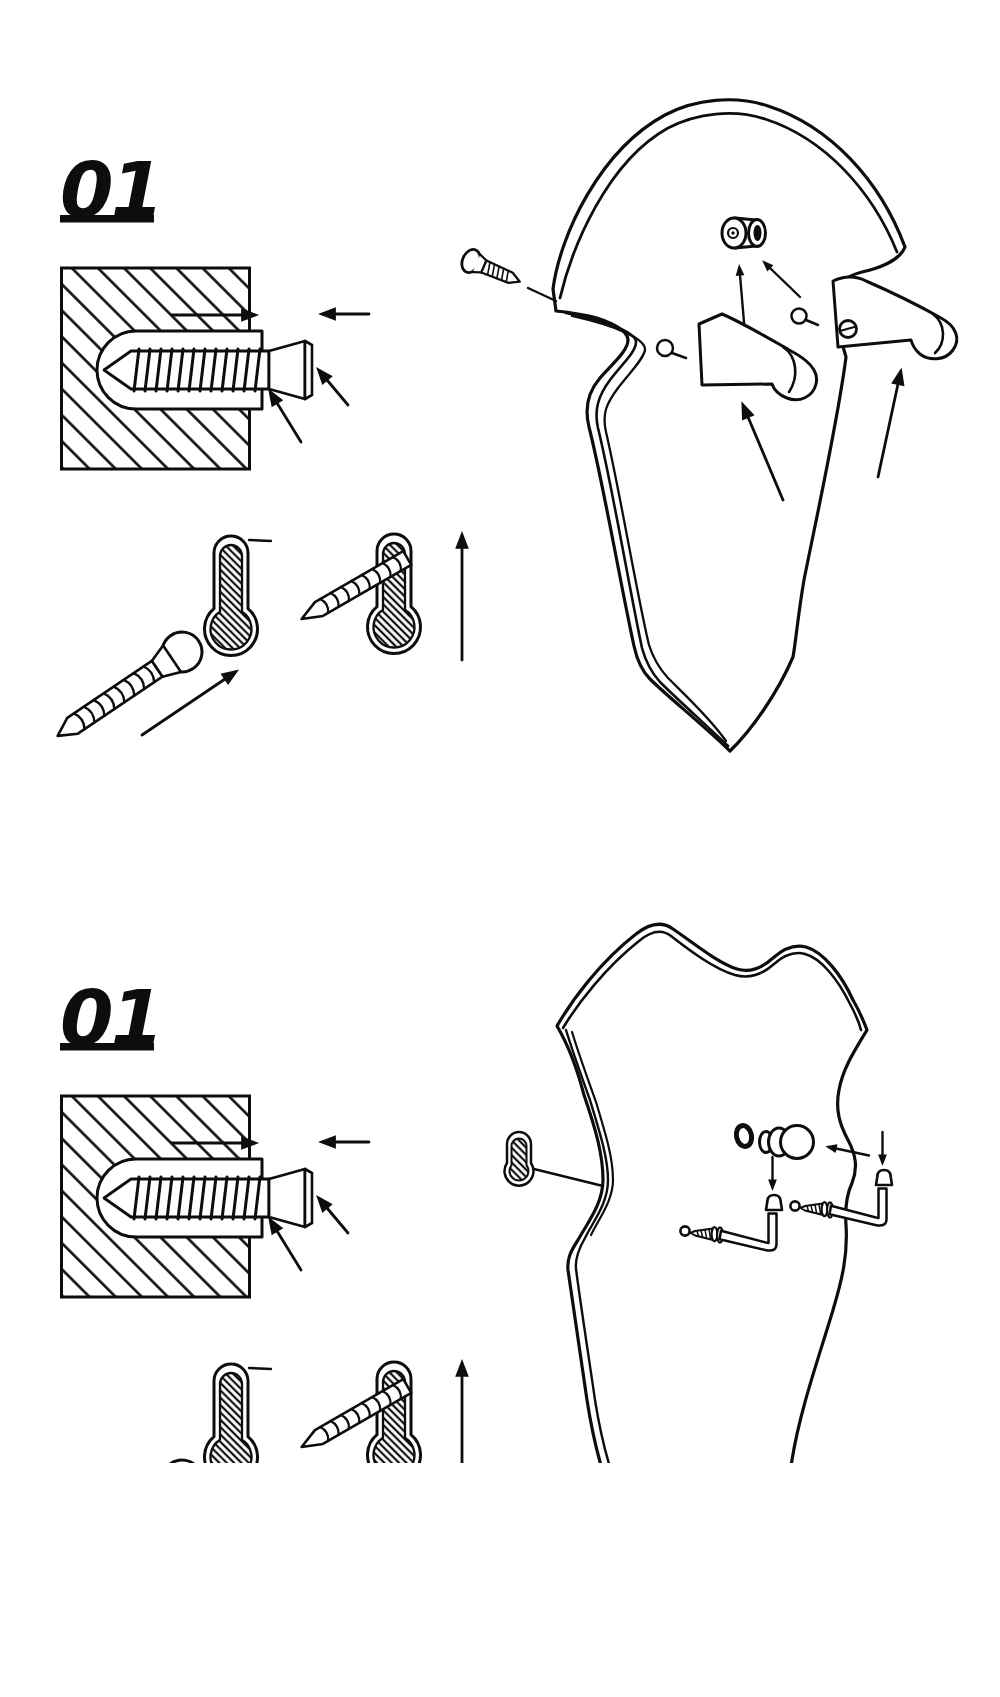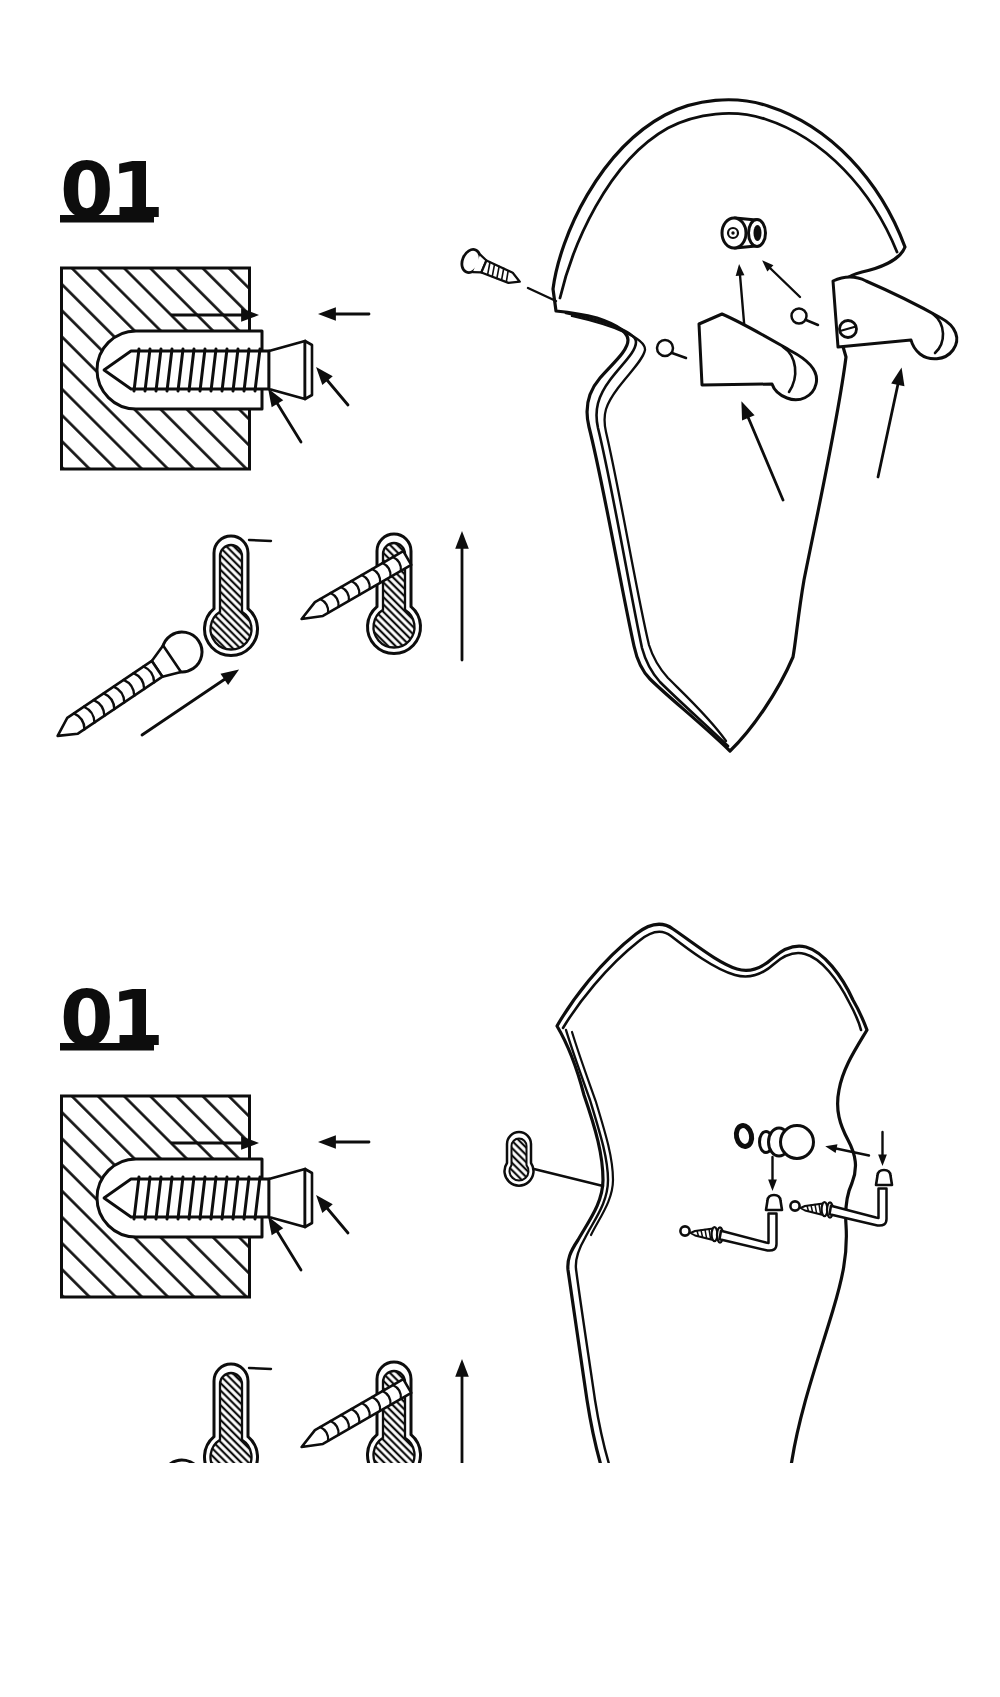--- a/index.html
+++ b/index.html
@@ -1,16 +1,16 @@
 <!DOCTYPE html>
 <html><head>
 <meta charset="utf-8">
 <style>
   html,body{margin:0;padding:0;background:#ffffff;}
-  .sheet{width:1000px;height:1463px;margin:0 auto;background:#ffffff;position:relative;}
+  .sheet{width:1000px;height:1463px;margin:0 auto;background:#ffffff;position:relative;font-style:italic;}
   svg{display:block;}
   .step-num{
     font-family:"DejaVu Sans","Liberation Sans",sans-serif;
     font-weight:bold;
     font-size:77px;
     letter-spacing:-3px;
     fill:#0d0d0d;
   }
   .ink{stroke:#0d0d0d;fill:none;stroke-linecap:round;stroke-linejoin:round;}
   .fillw{fill:#ffffff;stroke:#0d0d0d;stroke-linecap:round;stroke-linejoin:round;}

